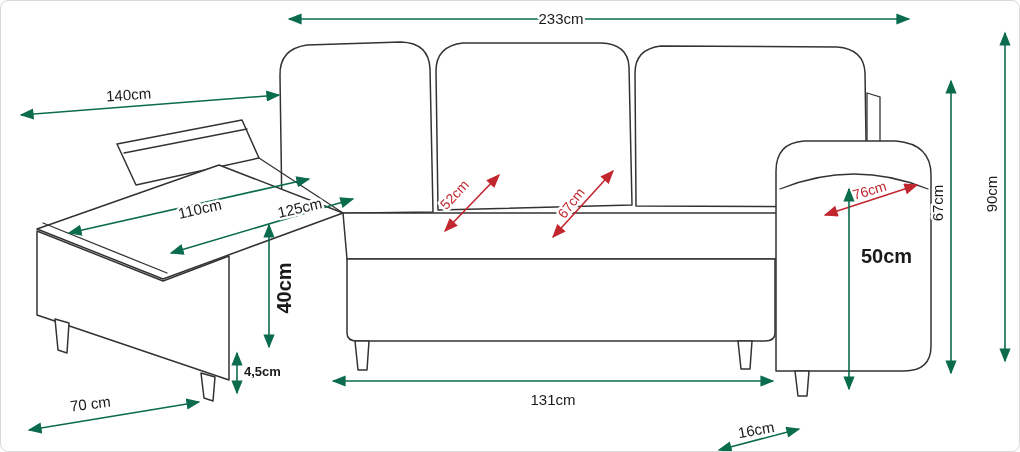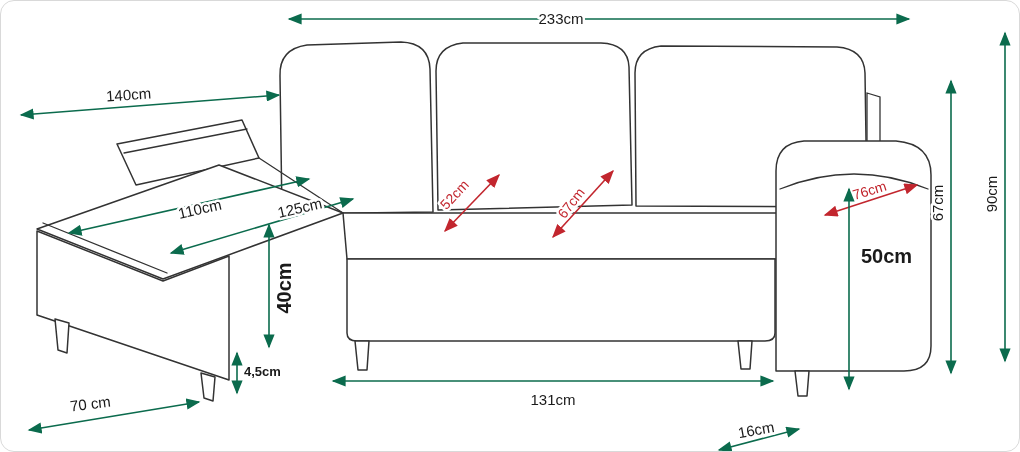--- a/index.html
+++ b/index.html
@@ -1,18 +1,18 @@
 <!DOCTYPE html>
 <html><head>
 <meta charset="utf-8">
 <style>
   html,body{margin:0;padding:0;background:#fff;}
   .frame{
     width:1018px;height:450px;
-    border:1px solid #d9d9d9;border-radius:14px;
+    border:1px solid #d9d9d9;border-radius:8px;
     background:#fff;overflow:hidden;
     position:relative;
     font-family:"Liberation Sans",sans-serif;
   }
   svg{display:block;}
   .sofa{stroke:#333;stroke-width:1.5;fill:#fff;stroke-linejoin:round;}
   .sofaline{stroke:#333;stroke-width:1.3;fill:none;stroke-linecap:round;}
   .dimG{stroke:#0b6b4d;stroke-width:1.6;fill:none;}
   .dimR{stroke:#c2262e;stroke-width:1.6;fill:none;}
   .lbl{

